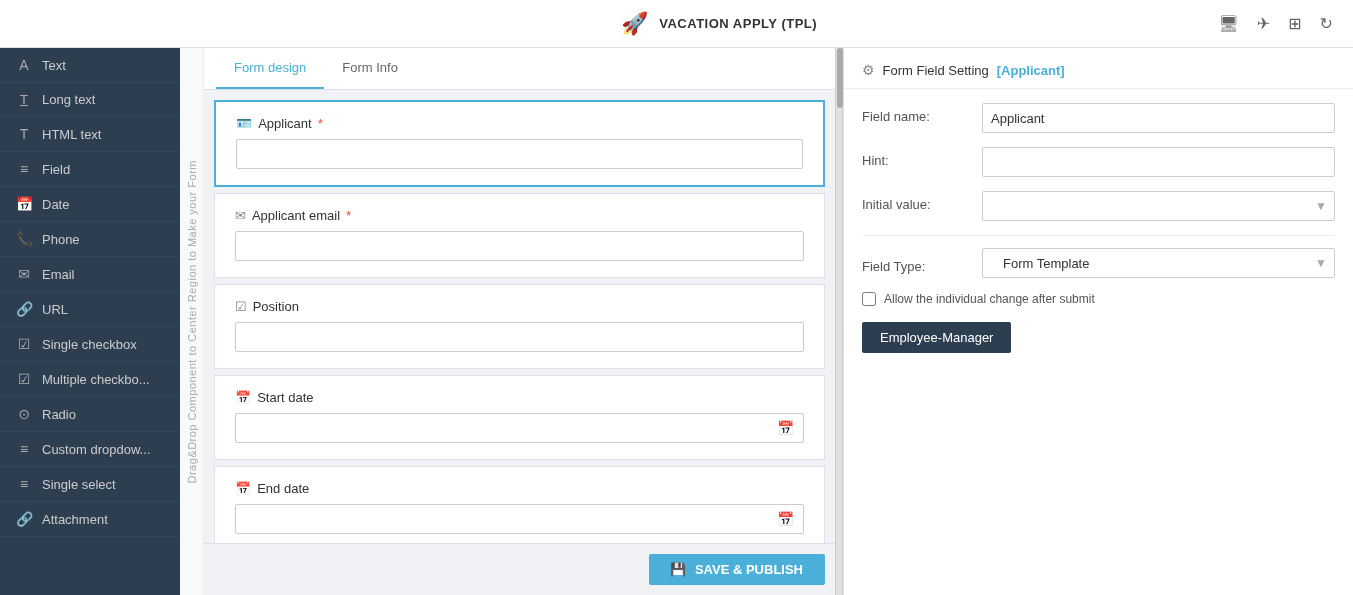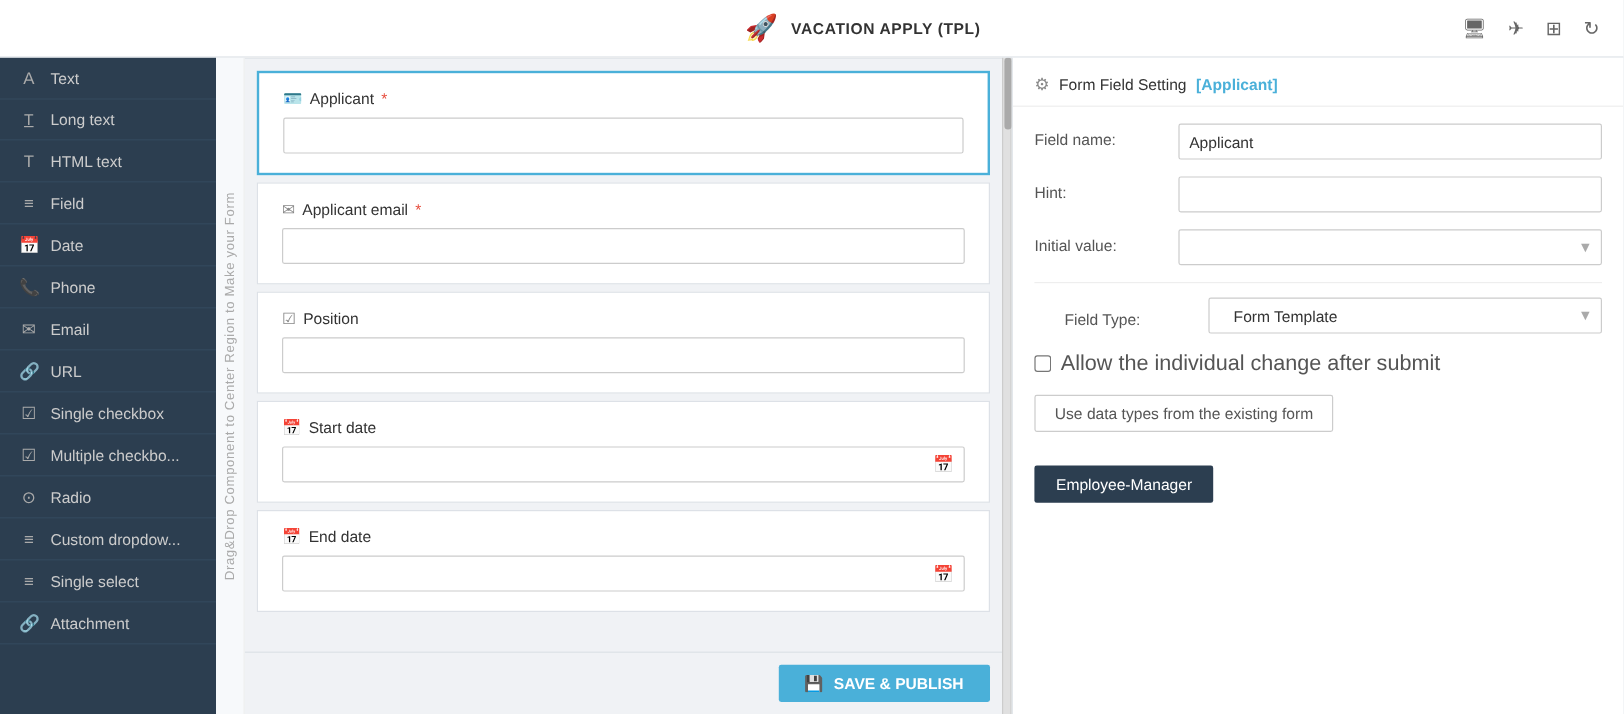--- a/index.html
+++ b/index.html
@@ -245,39 +245,38 @@
       color: #333;
       background: #fff;
       height: 80px;
       resize: none;
     }
     .right-divider { border-top: 1px solid #eee; margin: 8px 0 12px 0; }
     .field-type-row {
       display: flex;
       align-items: center;
       margin-bottom: 14px;
-      margin-left: 25px;
     }
     .field-type-row label {
       width: 120px;
       font-size: 13px;
       color: #555;
       flex-shrink: 0;
       padding-top: 6px;
     }
     .field-type-row .field-wrap { flex: 1; }
     .checkbox-row {
       display: flex;
       align-items: center;
       gap: 8px;
       margin-bottom: 16px;
       padding-left: 0;
     }
     .checkbox-row input[type=checkbox] { width: 14px; height: 14px; }
-    .checkbox-row label { font-size: 18px; color: #555; }
+    .checkbox-row label { font-size: 12px; color: #555; }
     .use-data-btn {
       border: 1px solid #ccc;
       background: #fff;
       padding: 7px 16px;
       font-size: 13px;
       color: #555;
       cursor: pointer;
       border-radius: 2px;
       margin-bottom: 14px;
       display: inline-block;
@@ -391,20 +390,22 @@
   </div>
 
   <div style="display:flex; flex:1; overflow:hidden;">
 
     <div class="drag-label-wrap">
       <span class="drag-label">Drag&amp;Drop Component to Center Region to Make your Form</span>
     </div>
 
     <div class="form-area">
       <div class="form-tabs">
+        <div class="form-tab active">Form design</div>
+        <div class="form-tab">Form Info</div>
       </div>
 
       <div class="form-content">
 
         <div class="form-field-block selected">
           <div class="field-label">
             <span class="field-icon">🪪</span>
             <span>Applicant</span>
             <span class="required">*</span>
           </div>
@@ -515,23 +516,20 @@
             <span class="select-arrow">▼</span>
           </div>
         </div>
       </div>
 
       <div class="checkbox-row">
         <input type="checkbox" id="allow-change" style="">
         <label for="allow-change">Allow the individual change after submit</label>
       </div>
 
-      <div style="margin-bottom:14px;">
-        <button class="use-data-btn">Use data types from the existing form</button>
-      </div>
 
       <div>
         <button class="employee-btn">Employee-Manager</button>
       </div>
 
     </div>
   </div>
 
 </div>
 

